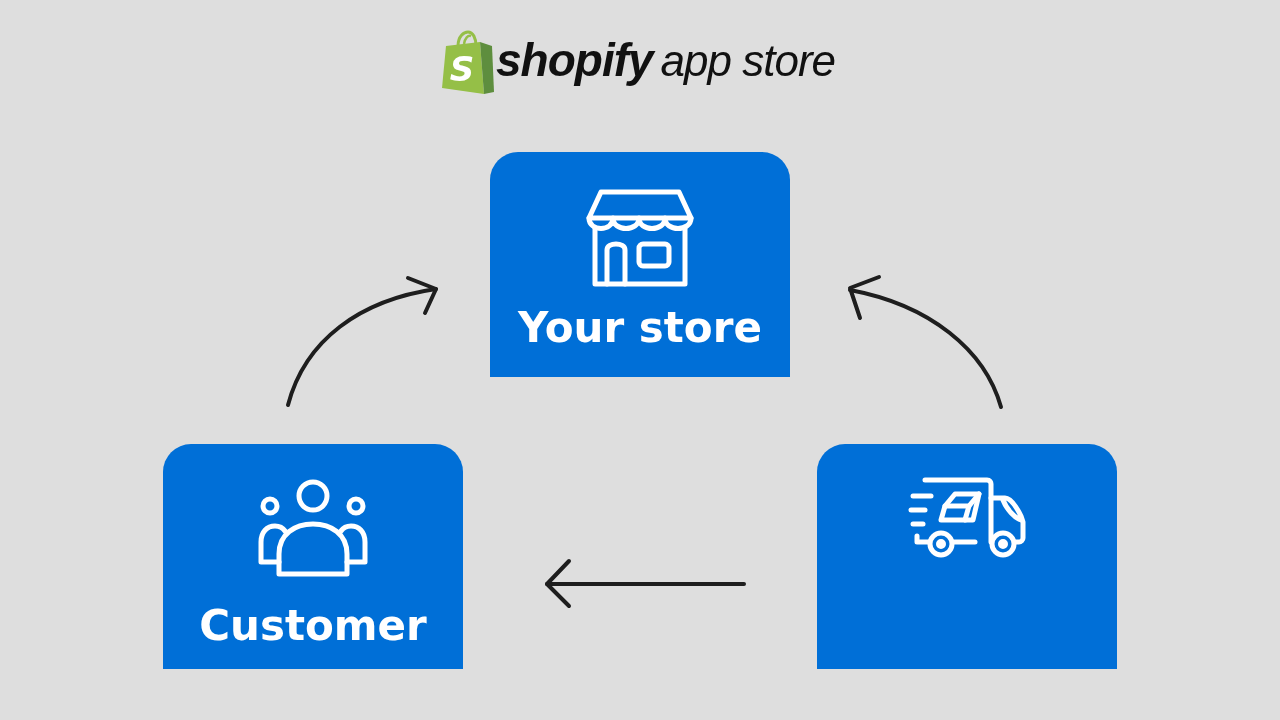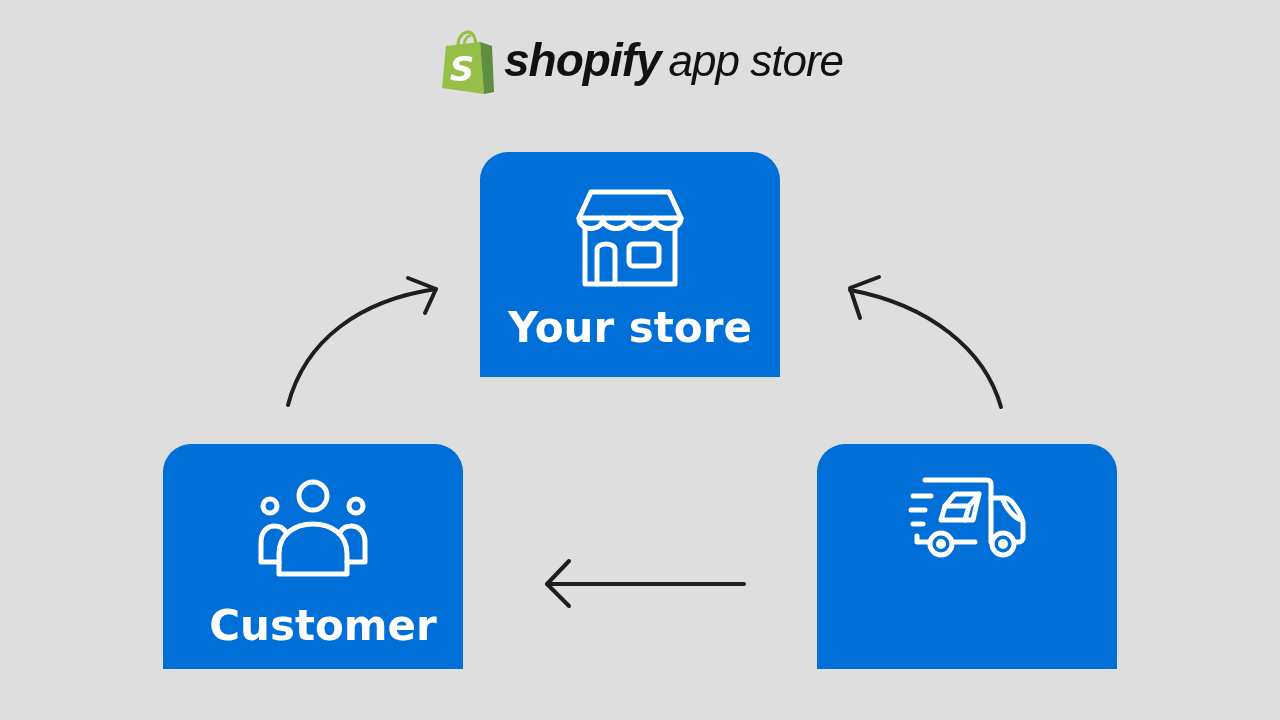--- a/index.html
+++ b/index.html
@@ -21,21 +21,20 @@
       height: 66px;
       display: flex;
       align-items: center;
     }
     .logo-bag {
       width: 56px;
       height: 66px;
       display: block;
     }
     .logo-word {
-      margin-left: 8px;
       font-size: 46px;
       color: #111;
       letter-spacing: -1px;
       line-height: 1;
       white-space: nowrap;
       padding-bottom: 6px;
     }
     .logo-word .brand {
       font-weight: bold;
       font-style: italic;
@@ -62,21 +61,21 @@
       position: absolute;
       left: 0;
       width: 100%;
       text-align: center;
       font-size: 42px;
       font-weight: bold;
       line-height: 1;
       font-family: "DejaVu Sans", sans-serif;
       letter-spacing: 0px;
     }
-    #card-store { left: 480px; top: 152px; }
+    #card-store { left: 490px; top: 152px; }
     #card-customer { left: 163px; top: 444px; }
     #card-supplier { left: 817px; top: 444px; }
     .arrows {
       position: absolute;
       left: 0;
       top: 0;
       width: 1280px;
       height: 720px;
       pointer-events: none;
     }
@@ -124,21 +123,21 @@
 
     <circle cx="15" cy="28" r="7"></circle>
     <circle cx="101" cy="28" r="7"></circle>
 
     <path d="M24 96 L24 76 C24 56, 40 46, 58 46 C76 46, 92 56, 92 76 L92 96 Z"></path>
 
     <path d="M24 84 L6 84 L6 64 C6 54, 12 48, 20 48 C24 48, 28 50, 30 53"></path>
 
     <path d="M92 84 L110 84 L110 64 C110 54, 104 48, 96 48 C92 48, 88 50, 86 53"></path>
   </svg>
-  <div class="label" style="top:161px;padding-left:10px;">Customer</div>
+  <div class="label" style="top:161px;">Customer</div>
 </div>
 
 <div class="card" id="card-supplier">
   <svg class="icon" style="left:90px; top:32px;" width="122" height="88" viewBox="0 0 122 88" fill="none" stroke="#ffffff" stroke-width="5" stroke-linejoin="round" stroke-linecap="round">
 
     <path d="M18 4 L80 4 C83 4, 84 6, 84 8 L84 66"></path>
 
     <path d="M6 20 L24 20"></path>
     <path d="M4 34 L18 34"></path>
     <path d="M6 48 L16 48"></path>

